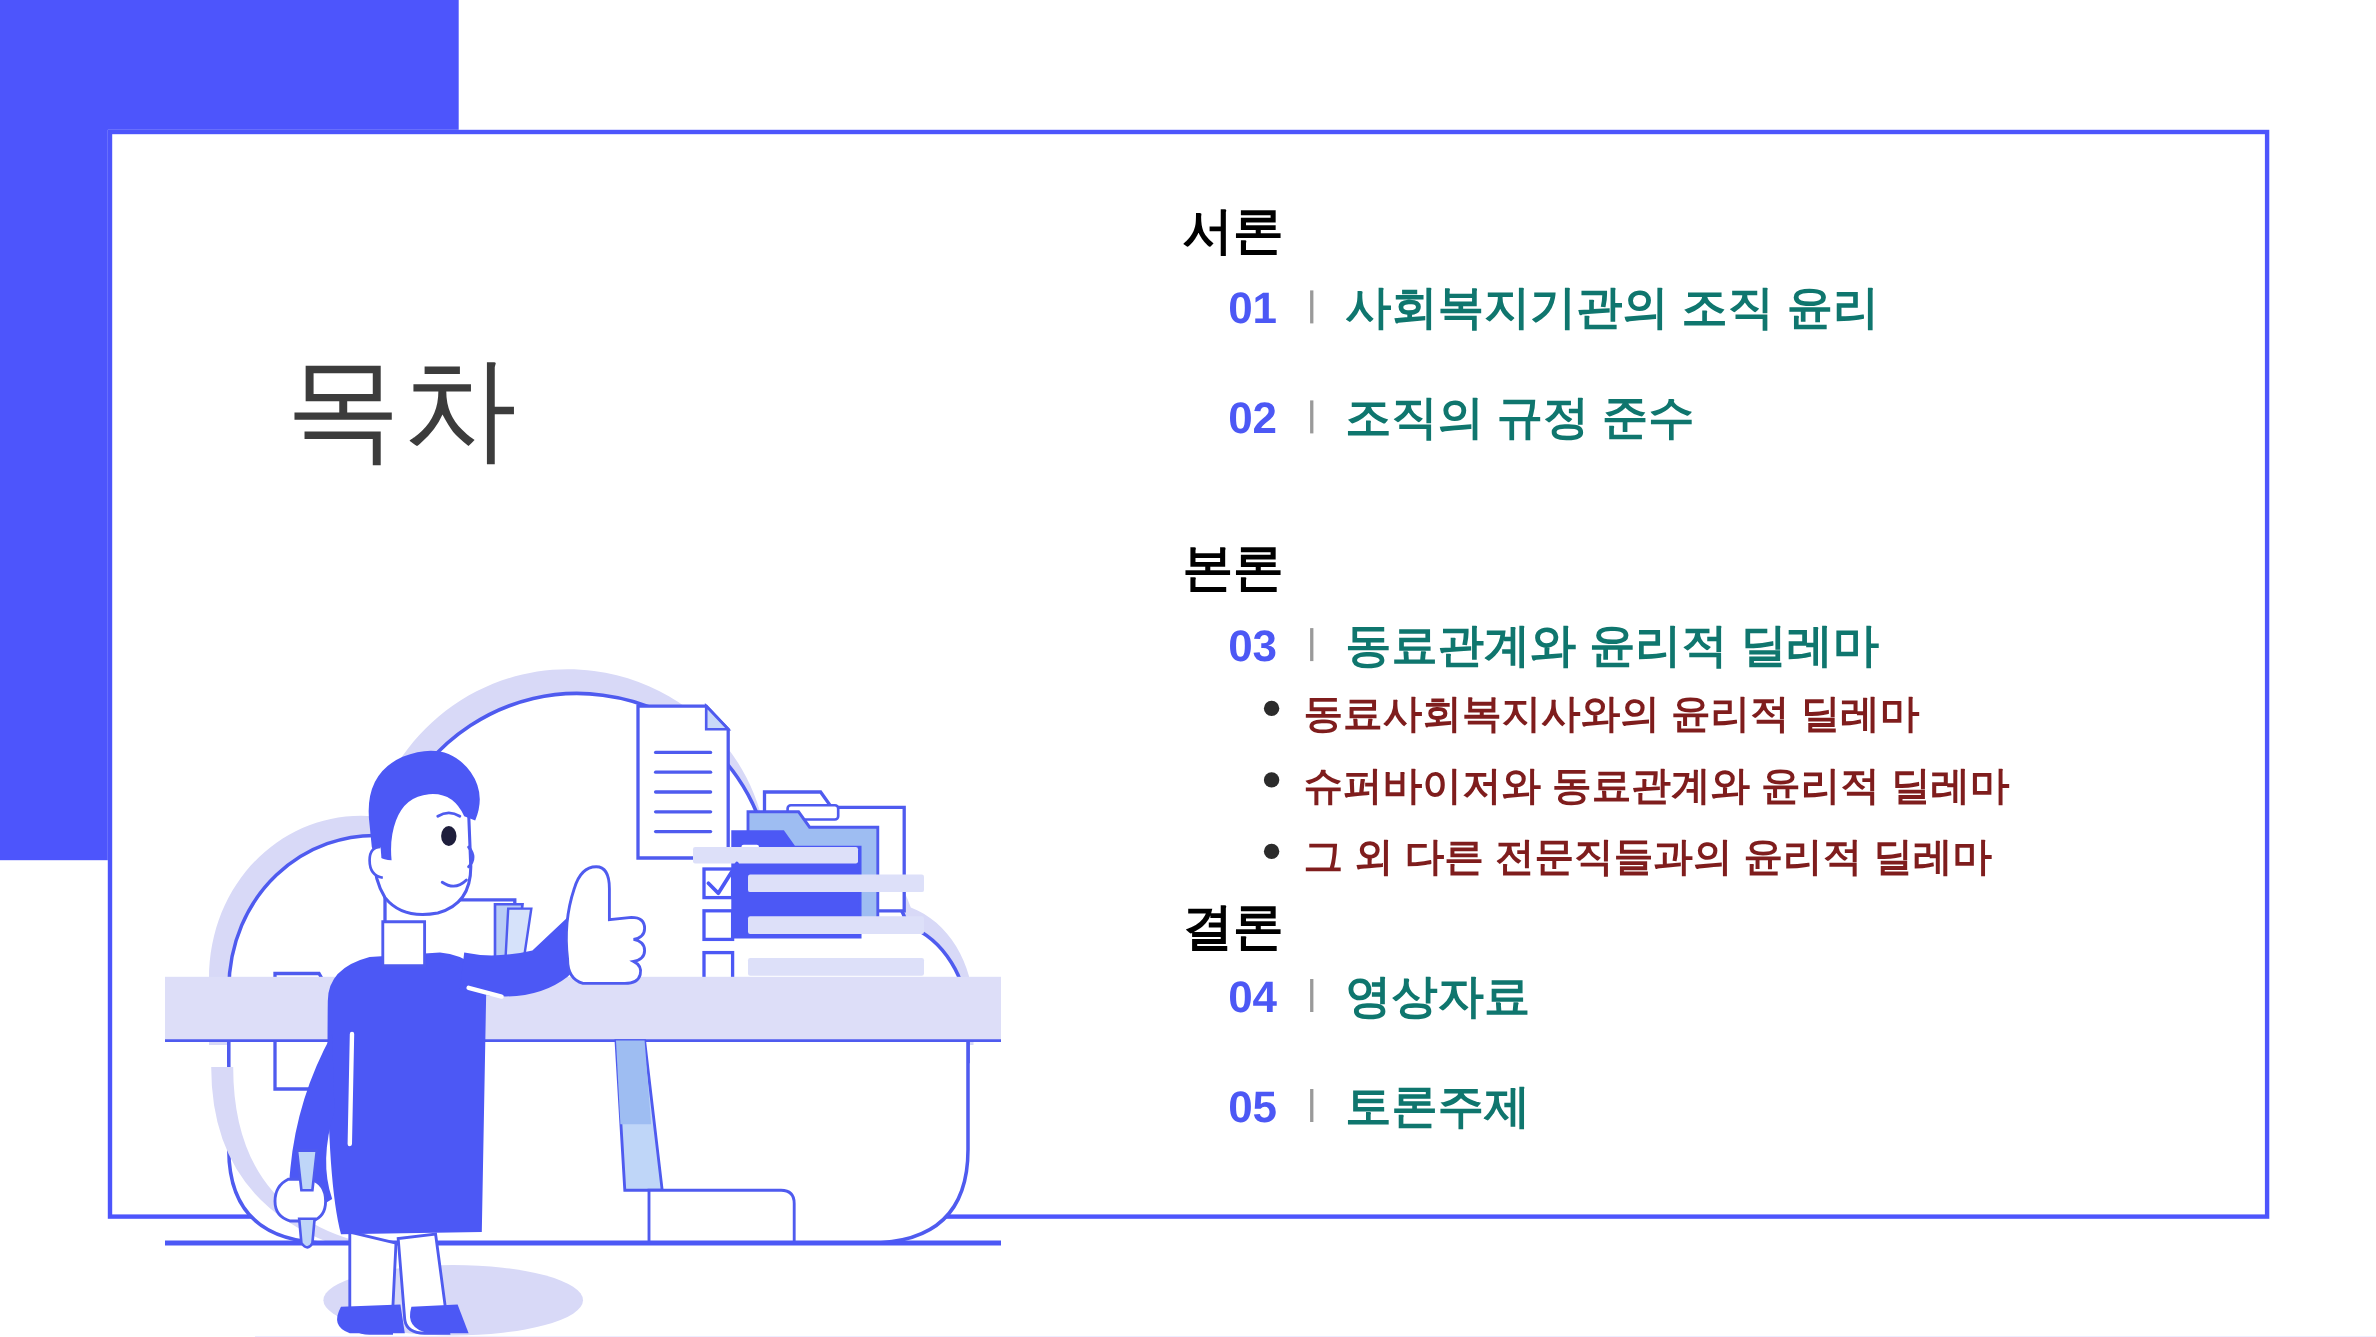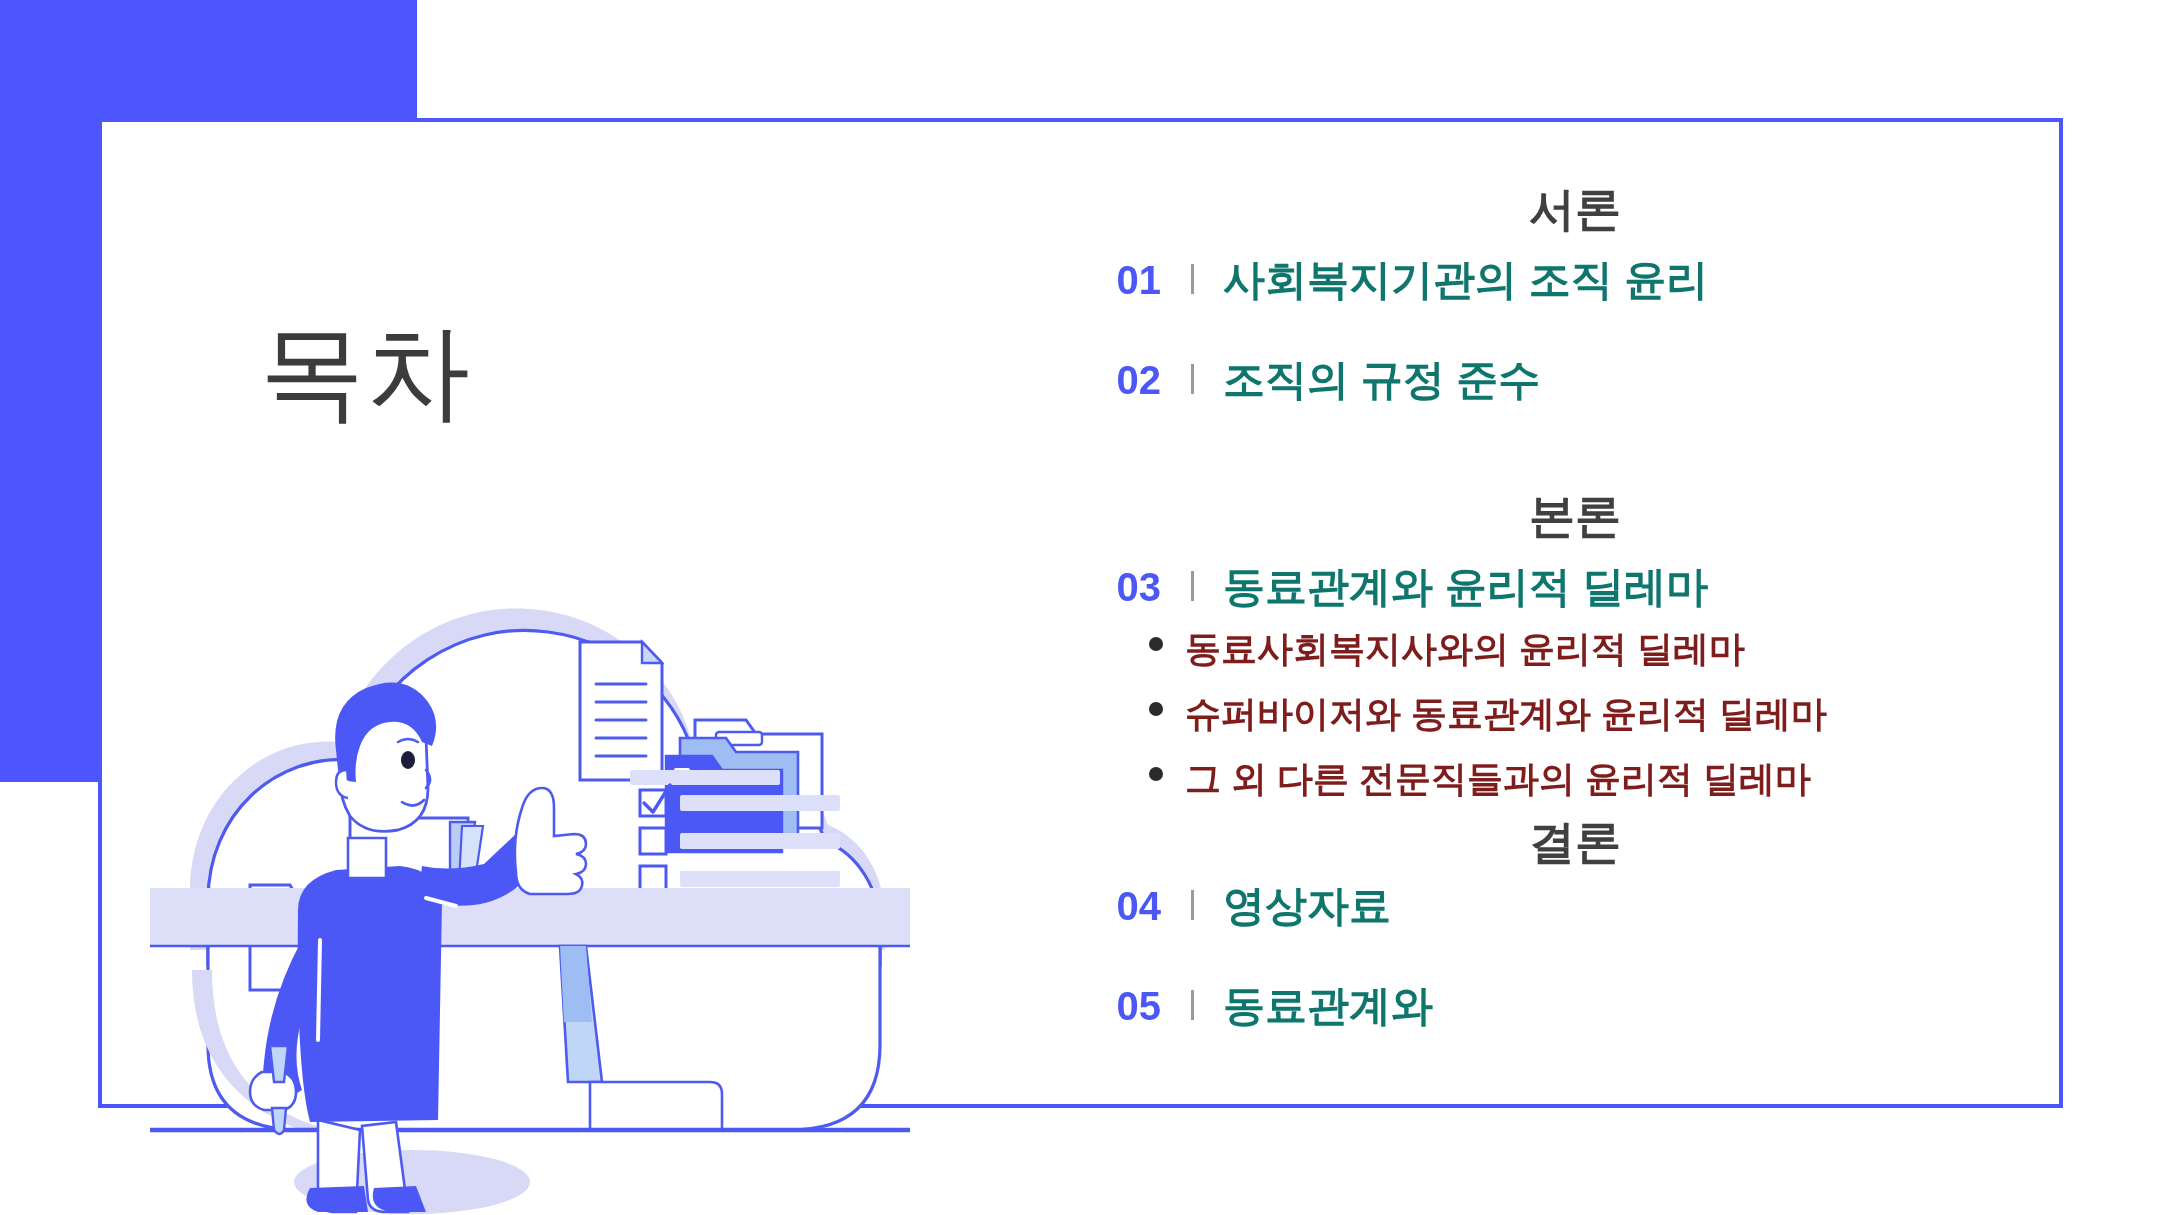--- a/index.html
+++ b/index.html
@@ -76,24 +76,23 @@
   
   .toc {
     position: absolute;
     left: 1075px;
     top: 185px;
     width: 1000px;
   }
   .section-head {
     font-size: 46px;
     font-weight: 700;
-    color: #404040;
+    color: #000000;
     line-height: 1.06;
     margin: 0;
-    text-align: center;
   }
   .sec-gap-1 { margin-top: 0px; }
   .sec-gap-2 { margin-top: 84px; }
   .sec-gap-3 { margin-top: 14px; }
 
   .entry {
     display: flex;
     align-items: baseline;
     margin-top: 18px;
   }
@@ -355,17 +354,17 @@
           <i></i>
         </div>
       <div class="entry-title">영상자료</div>
     </div>
 
     <div class="entry spaced">
       <div class="entry-num">05</div>
       <div class="entry-sep">
           <i></i>
         </div>
-      <div class="entry-title">동료관계와</div>
+      <div class="entry-title">토론주제</div>
     </div>
 
   </div>
 </div>
 
 </body></html>

